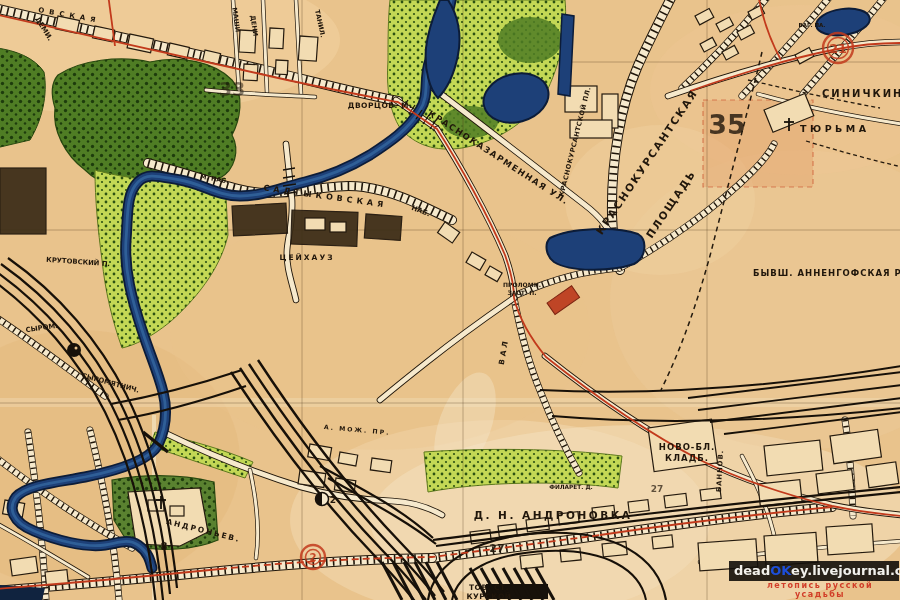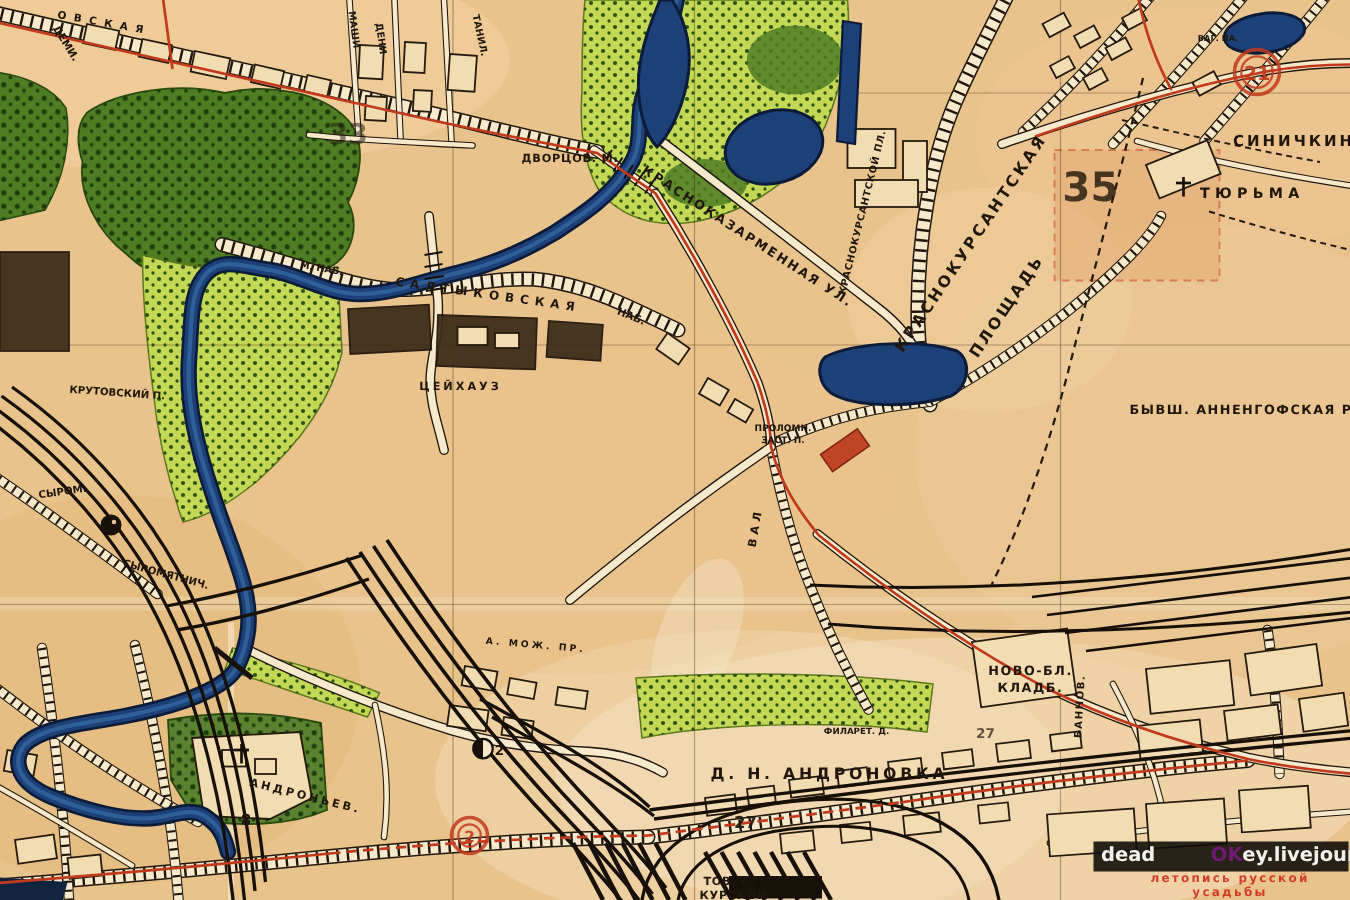--- a/index.html
+++ b/index.html
@@ -17,21 +17,21 @@
   .c3{stroke-width:6.6px;}.f3{stroke-width:4.8px;}
   .c4{stroke-width:4.4px;}.f4{stroke-width:3px;}
   .rail{fill:none;stroke:#171008;}
   .bld{fill:#f2dcb2;stroke:#241a0e;stroke-width:1.2px;}
   .bldd{fill:#3a2b16;stroke:#1c130a;stroke-width:1.2px;opacity:.92;}
   .grid{stroke:#4a3416;stroke-width:.8px;opacity:.4;}
   #labels-layer text{font-family:"DejaVu Sans",sans-serif;font-weight:bold;fill:#20160b;}
   .watermark{position:absolute;right:1px;bottom:1px;width:170px;text-align:center;}
   .wm-bar{background:rgba(18,14,10,.9);color:#f2f1ec;font-weight:bold;font-size:13px;
           padding:2px 5px 3px;white-space:nowrap;}
-  .wm-accent{color:#701a75;margin-left:37px;}
+  .wm-accent{color:#1d4ed8;}
   .wm-tagline{color:#cf2f1d;font-size:8px;font-weight:bold;letter-spacing:1.5px;margin-top:0;opacity:.9;margin-left:12px;}
 </style>
 </head>
 <body>
 
 <div class="stage">
 <svg id="map-svg" width="900" height="600" viewBox="0 0 900 600" xmlns="http://www.w3.org/2000/svg">
   <defs>
     <pattern id="pd" width="8" height="8" patternUnits="userSpaceOnUse">
       <circle cx="2" cy="2" r="1.4" fill="#2c5212"></circle>

